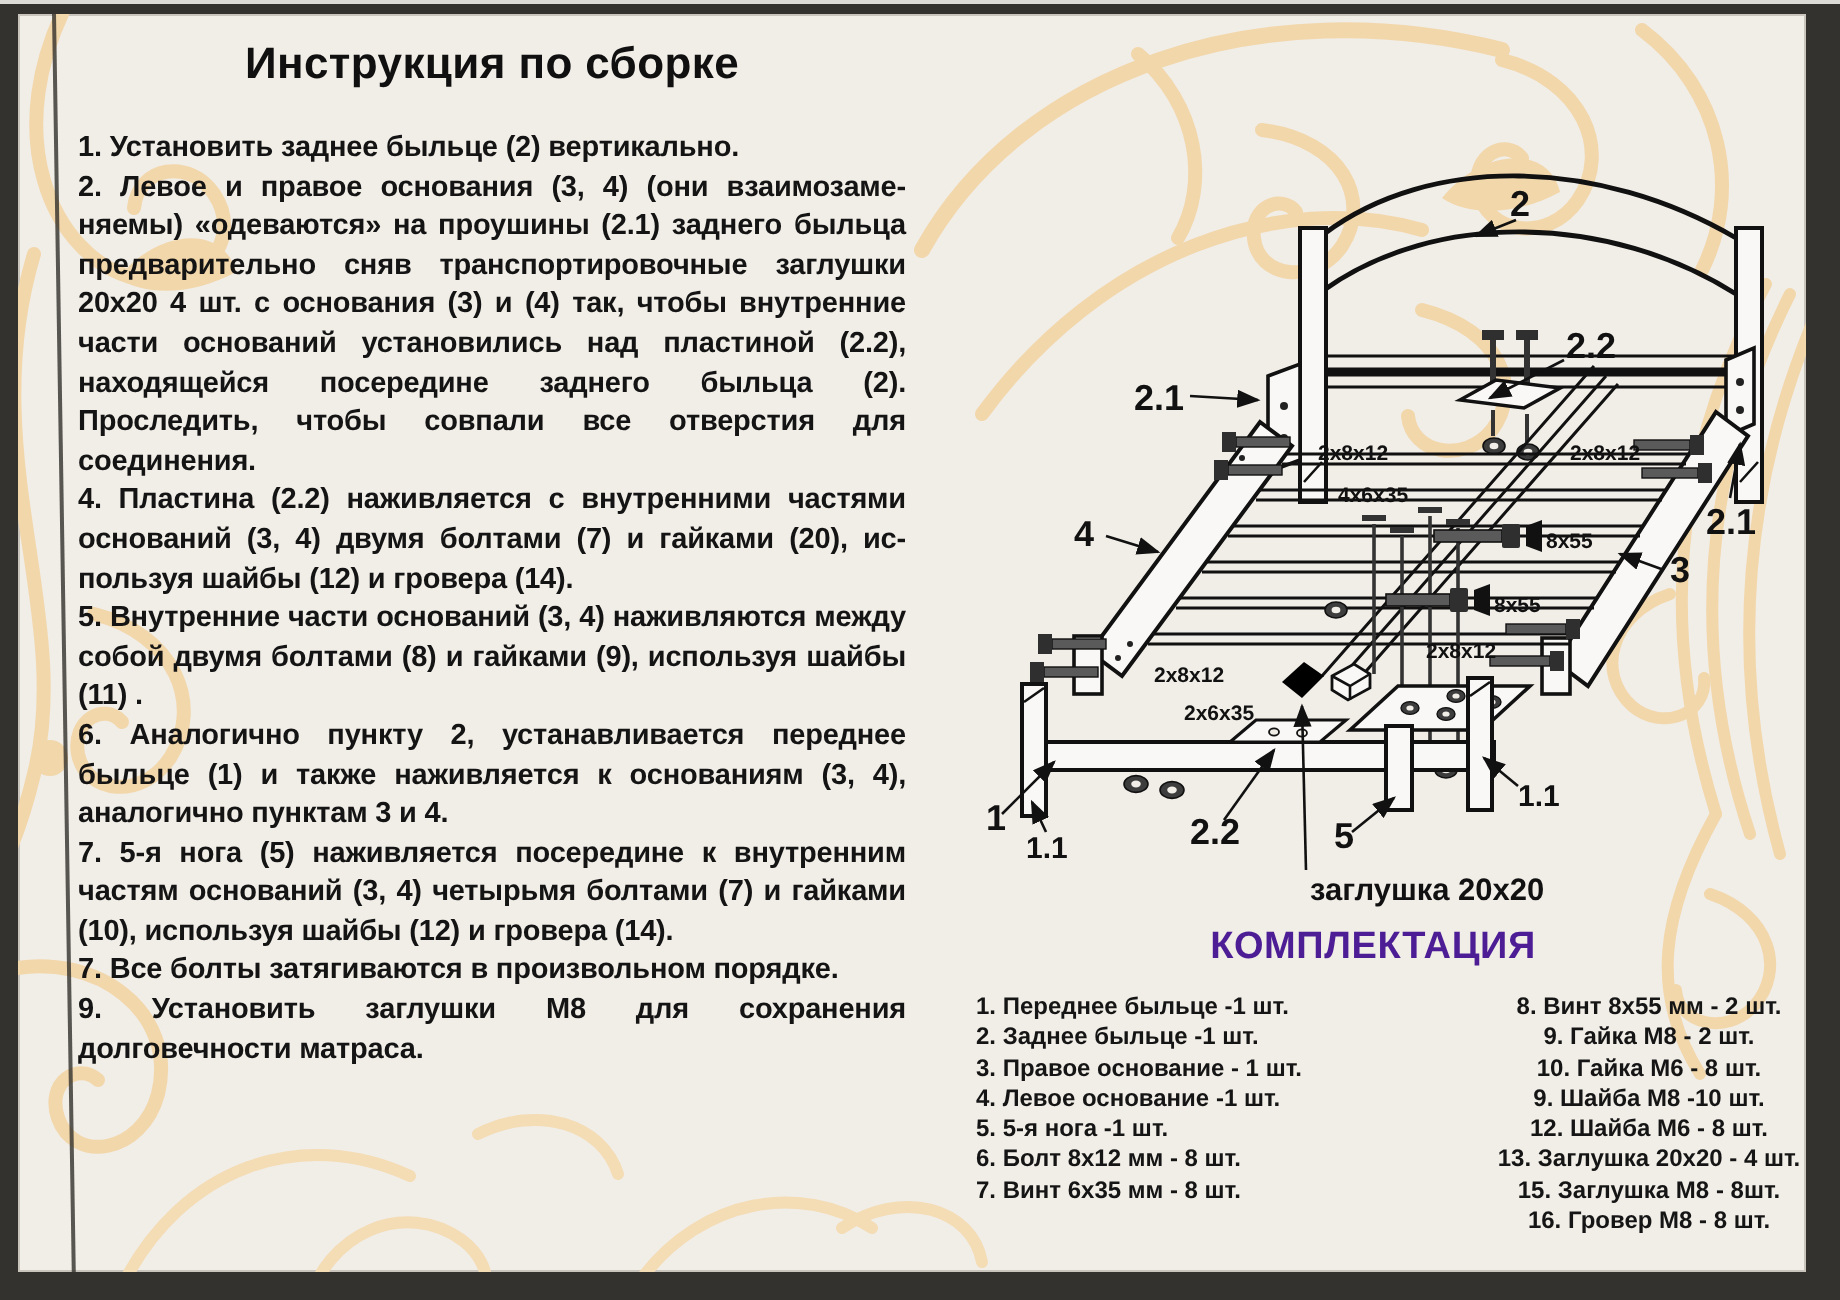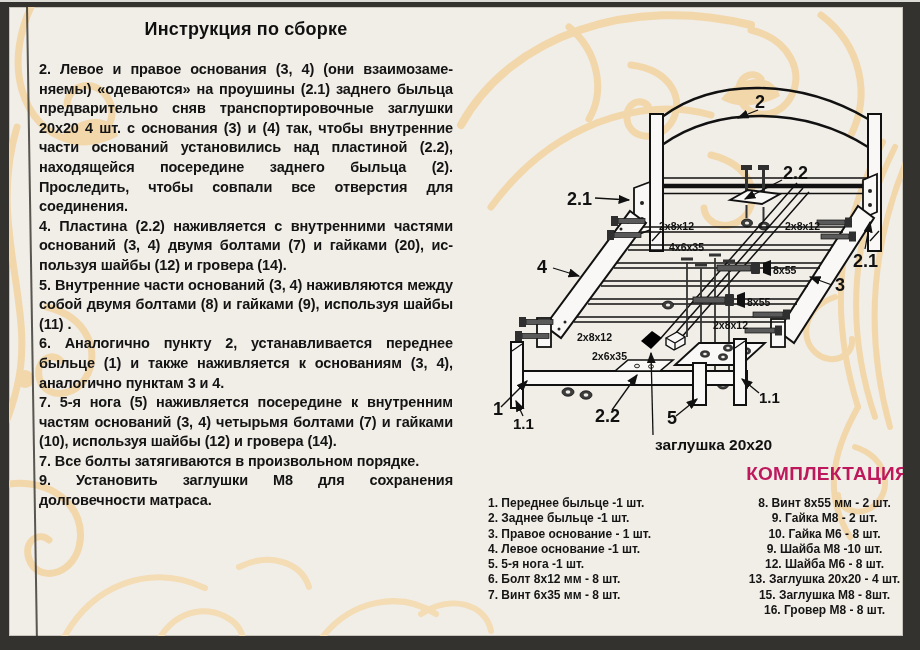--- a/index.html
+++ b/index.html
@@ -4,27 +4,27 @@
 <style>
   html,body{margin:0;padding:0;width:920px;height:650px;overflow:hidden;}
   body{position:relative;background:#34322e;font-family:"Liberation Sans",sans-serif;}
   .top-edge{position:absolute;top:0;left:0;right:0;height:2px;background:#dddbd6;z-index:9;}
   .sheet{position:absolute;left:9px;top:7px;width:894px;height:629px;background:#f1ede7;overflow:hidden;box-shadow:inset 0 0 0 1px #c9c5bd;}
   .scan-line{position:absolute;left:17px;top:0;height:640px;width:2px;background:#322f2b;opacity:.8;transform:rotate(-0.9deg);transform-origin:top center;z-index:2;}
   .ornaments{position:absolute;left:0;top:0;width:894px;height:629px;z-index:1;}
   .content{position:absolute;left:0;top:0;width:894px;height:629px;z-index:3;}
 
   .instr{position:absolute;left:30px;top:12px;width:414px;color:#141414;}
-  .instr h1{margin:0 0 20px 0;font-size:18px;font-weight:700;text-align:center;letter-spacing:.2px;color:#101010;}
+  .instr h1{margin:0 0 20px 0;font-size:22px;font-weight:700;text-align:center;letter-spacing:.2px;color:#101010;}
   .instr p{margin:0;font-size:14.5px;line-height:19.6px;font-weight:700;text-align:justify;letter-spacing:-0.1px;}
 
   .schema-title{position:absolute;left:458px;top:30px;width:440px;text-align:center;font-size:24px;font-weight:700;letter-spacing:.5px;color:#101010;}
   .diagram{position:absolute;left:456px;top:72px;width:445px;height:382px;}
 
-  .parts-title{position:absolute;left:455px;top:456px;width:445px;text-align:right;font-size:19px;font-weight:700;letter-spacing:.3px;color:#be185d;}
+  .parts-title{position:absolute;left:455px;top:456px;width:445px;text-align:center;font-size:19px;font-weight:700;letter-spacing:.3px;color:#4c1d95;}
   .parts-col{position:absolute;top:489px;font-size:12px;font-weight:700;line-height:15.3px;color:#151515;}
   .parts-col.left{left:479px;width:235px;}
   .parts-col.right{left:733px;width:165px;text-align:center;}
 
   .d-callout{font-size:18px;font-weight:700;fill:#111;}
   .d-callout-sm{font-size:15px;font-weight:700;fill:#111;}
   .d-spec{font-size:10.5px;font-weight:700;fill:#111;}
   .d-plug{font-size:15.5px;font-weight:700;fill:#111;}
   .ln{stroke:#111;stroke-width:1.3;fill:none;}
   .frame-line{stroke:#111;fill:none;}
@@ -74,20 +74,21 @@
       <path d="M412,607 C442,587 477,597 482,624"></path>
     </g>
   </svg>
 
   <div class="scan-line"></div>
 
   <div class="content">
 
     <div class="instr">
       <h1>Инструкция по сборке</h1>
+      <p>1. Установить заднее быльце (2) вертикально.</p>
       <p>2. Левое и правое основания (3, 4) (они взаимозаме- няемы) «одеваются» на проушины (2.1) заднего быльца предварительно сняв транспортировочные заглушки 20х20 4 шт. с основания (3) и (4) так, чтобы внутренние части оснований установились над пластиной (2.2), находящейся посередине заднего быльца (2). Проследить, чтобы совпали все отверстия для соединения.</p>
       <p>4. Пластина (2.2) наживляется с внутренними частями оснований (3, 4) двумя болтами (7) и гайками (20), ис- пользуя шайбы (12) и гровера (14).</p>
       <p>5. Внутренние части оснований (3, 4) наживляются между собой двумя болтами (8) и гайками (9), используя шайбы (11) .</p>
       <p>6. Аналогично пункту 2, устанавливается переднее быльце (1) и также наживляется к основаниям (3, 4), аналогично пунктам 3 и 4.</p>
       <p>7. 5-я нога (5) наживляется посередине к внутренним частям оснований (3, 4) четырьмя болтами (7) и гайками (10), используя шайбы (12) и гровера (14).</p>
       <p>7. Все болты затягиваются в произвольном порядке.</p>
       <p>9. Установить заглушки М8 для сохранения долговечности матраса.</p>
     </div>
 
 

